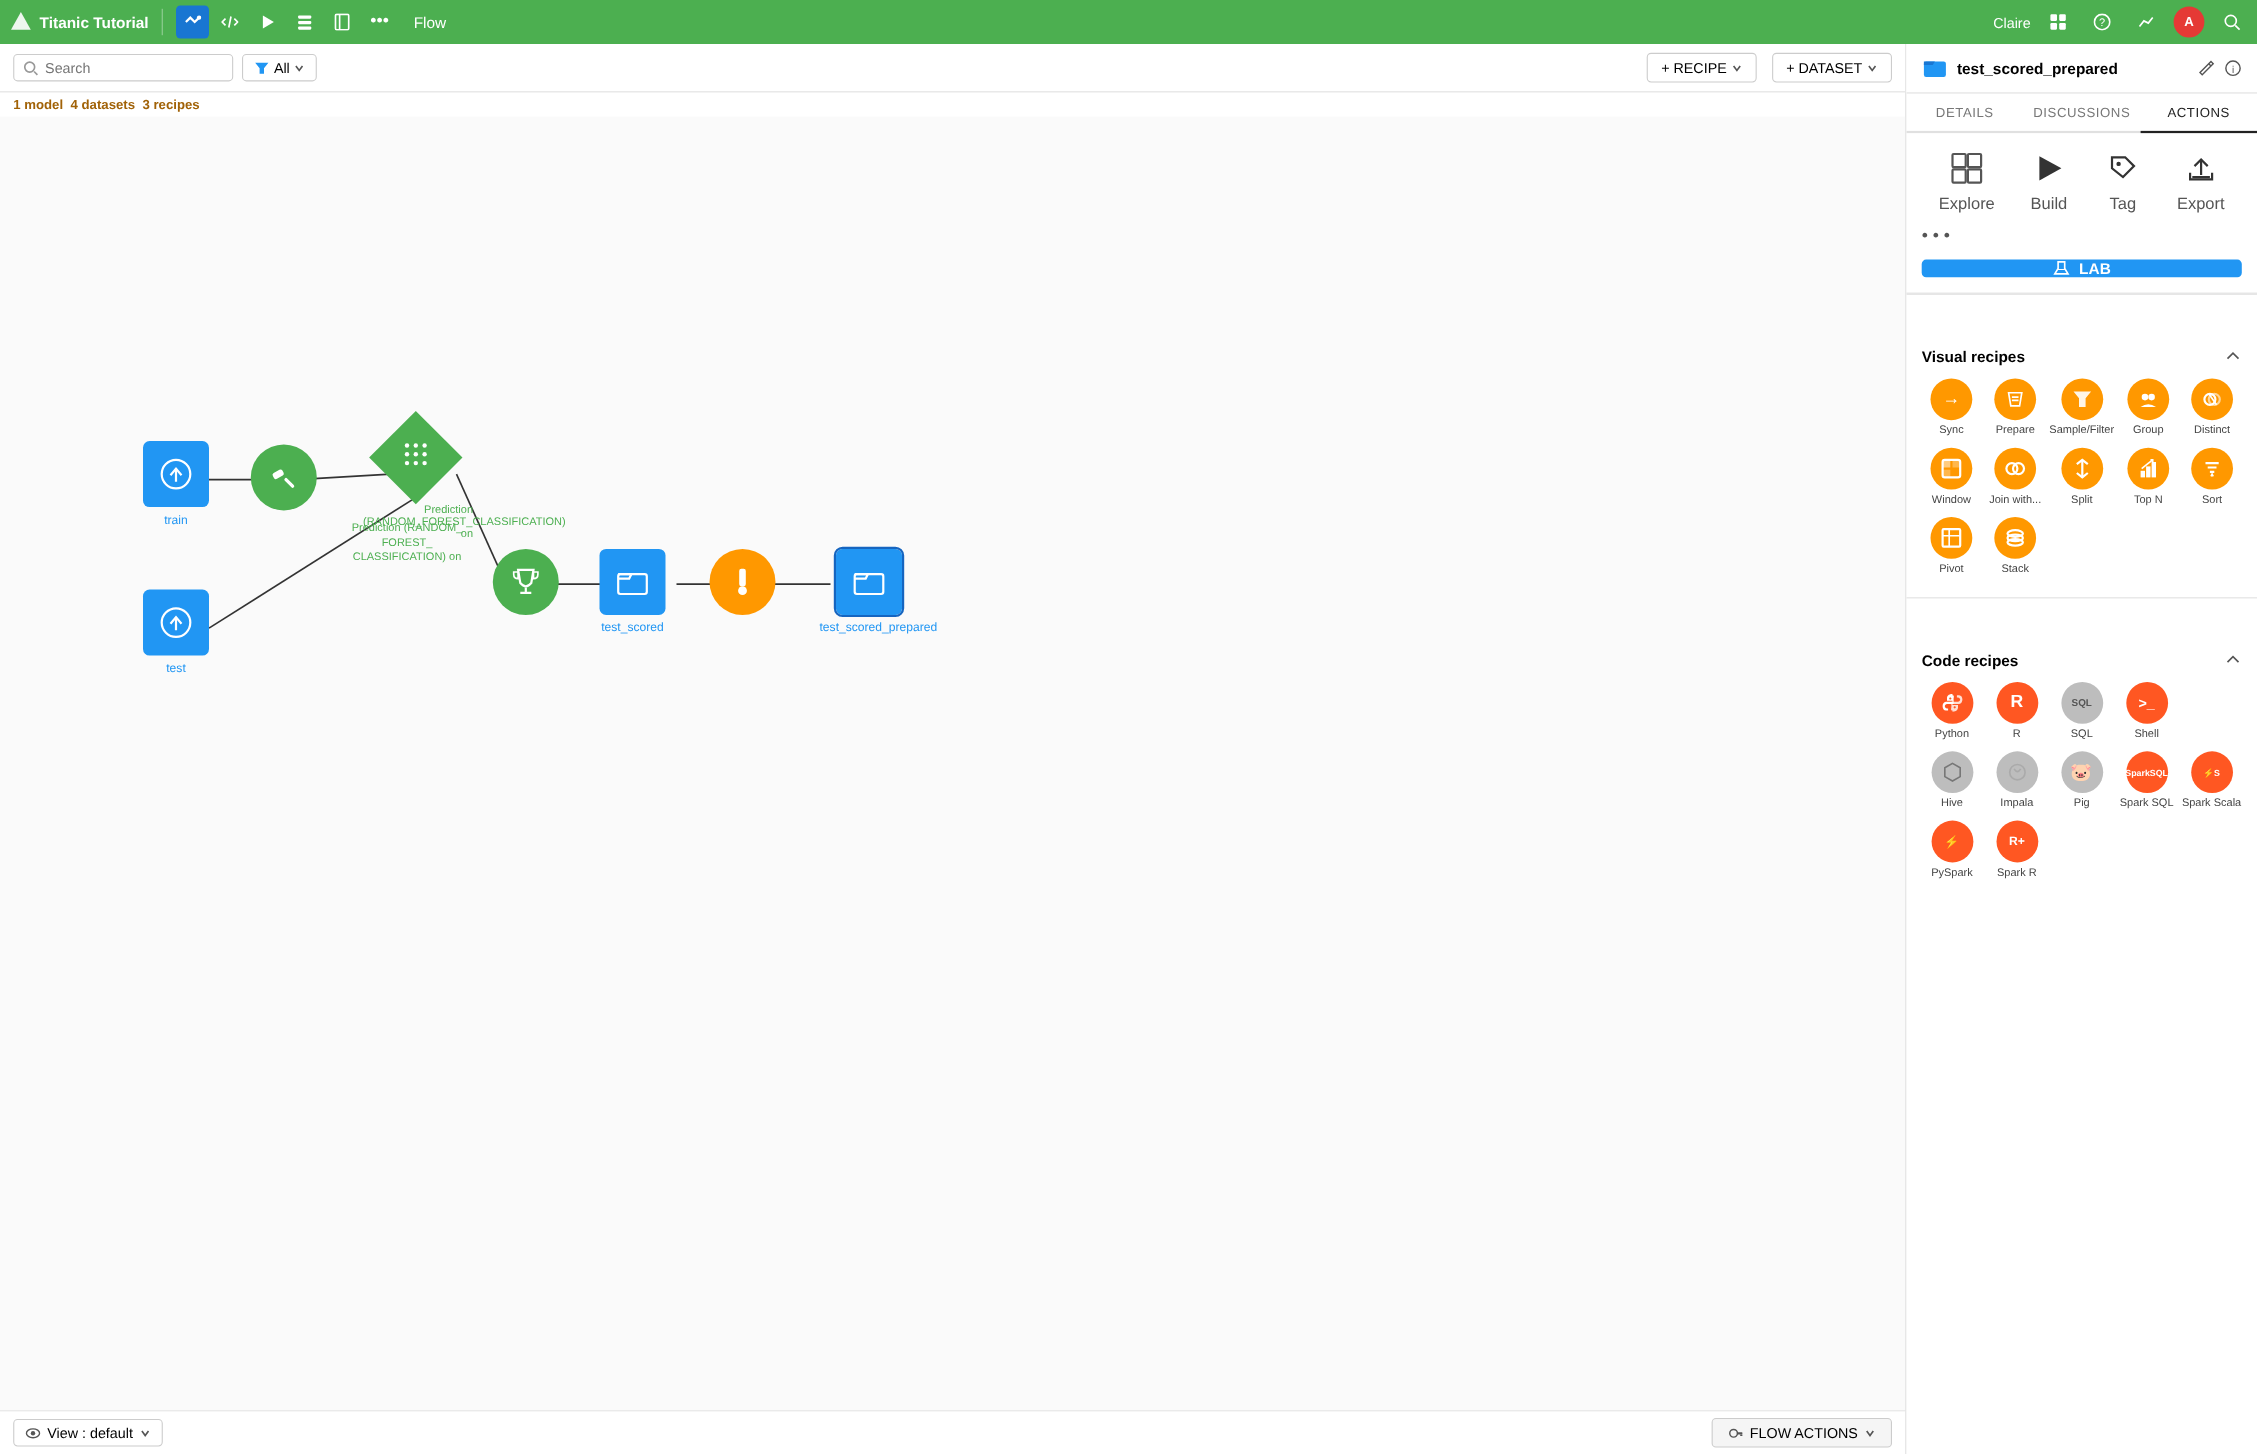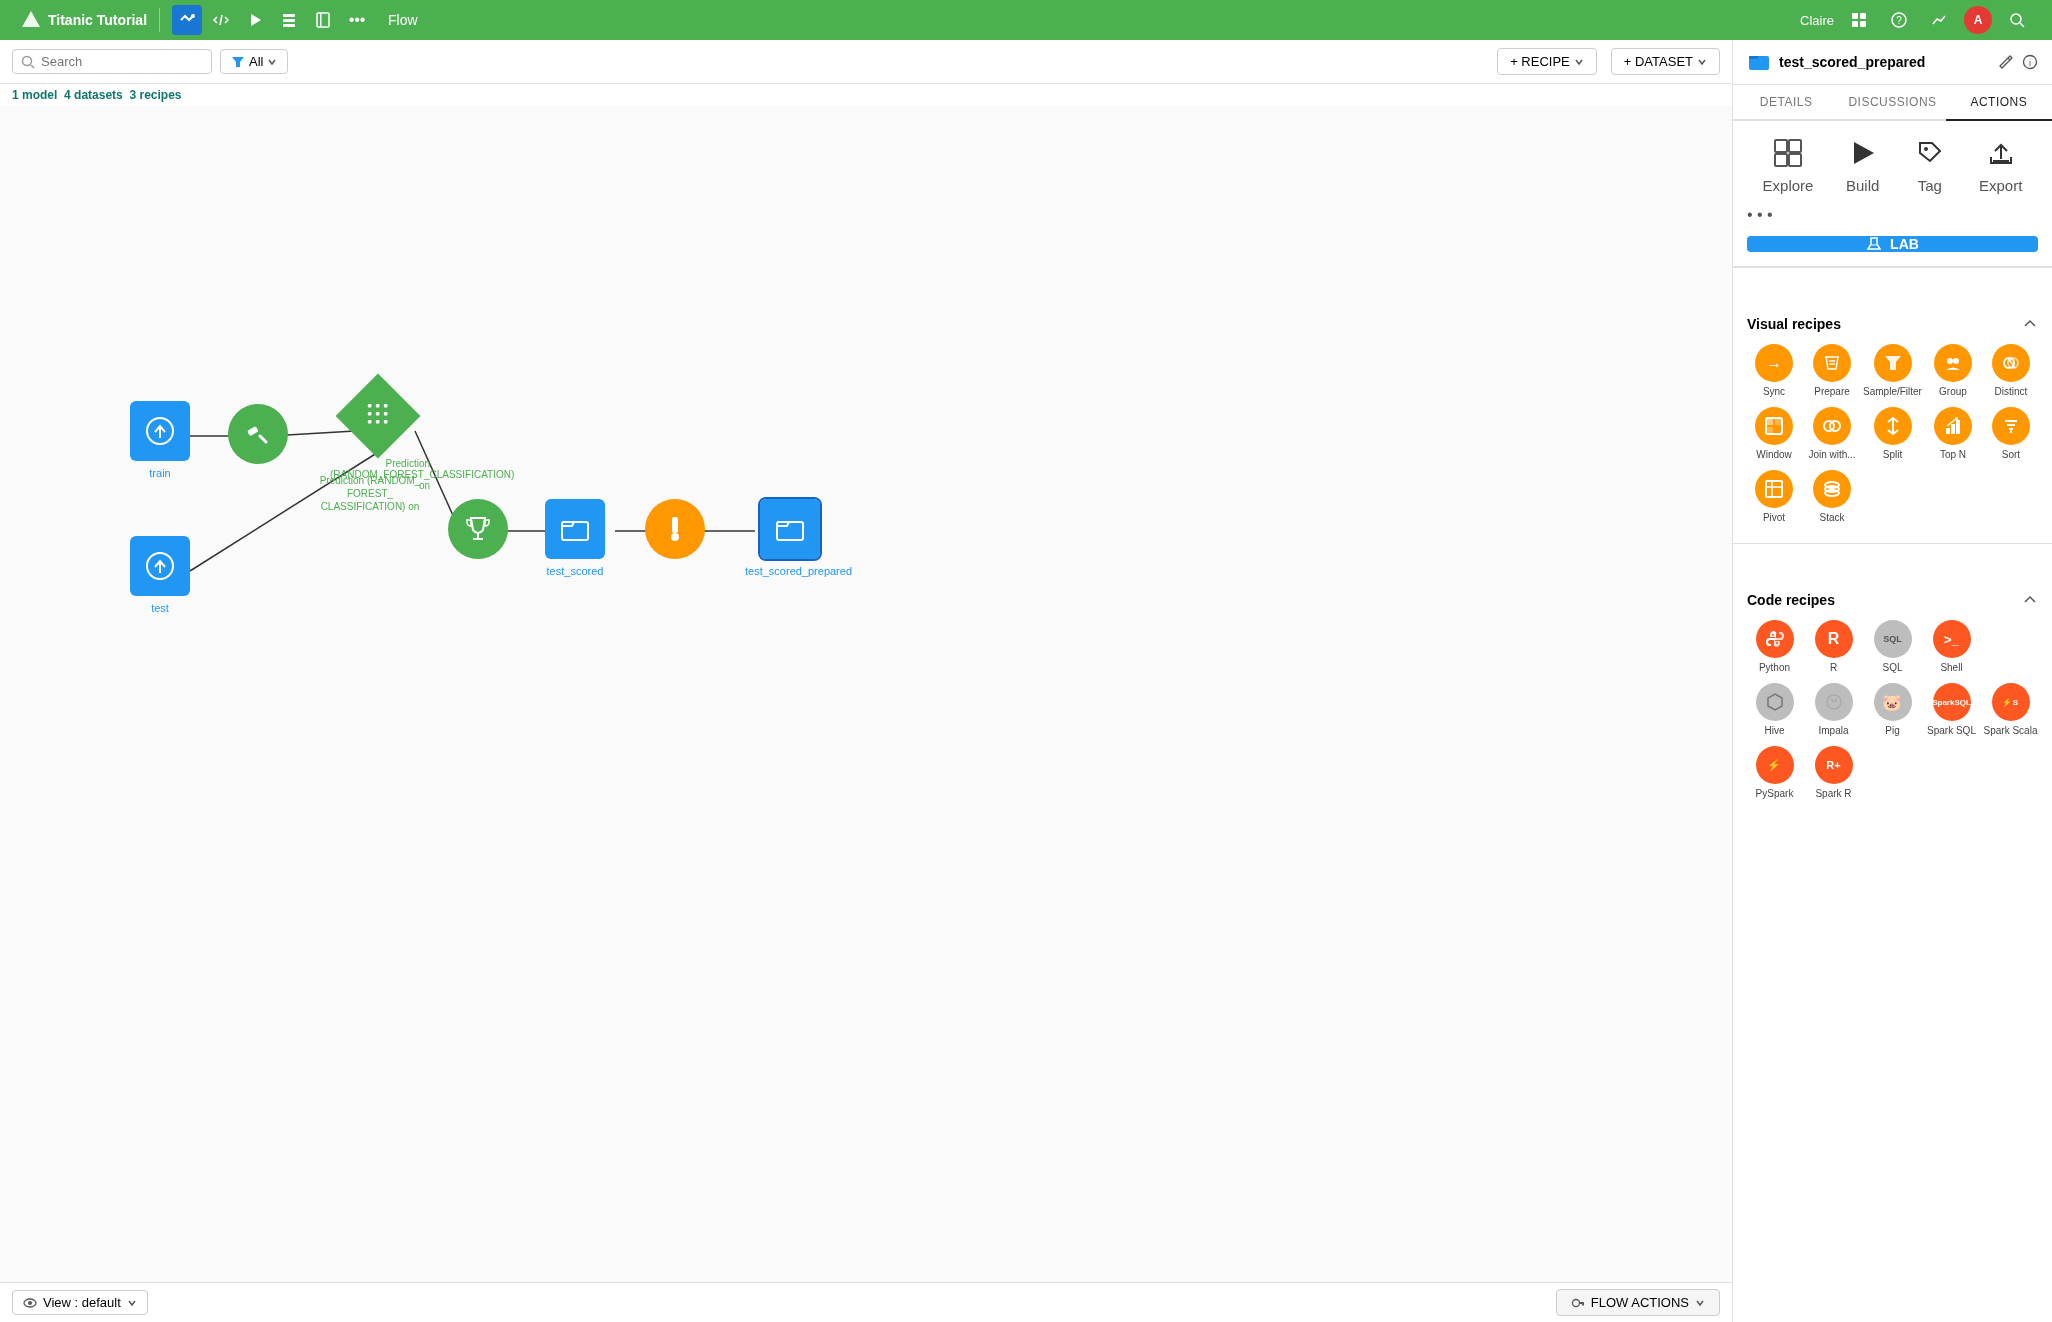--- a/index.html
+++ b/index.html
@@ -1,21 +1,21 @@
 <!DOCTYPE html>
 <html><head>
   <meta charset="utf-8">
   <style>
     * { box-sizing: border-box; margin: 0; padding: 0; }
     body { font-family: 'Segoe UI', Arial, sans-serif; font-size: 13px; background: #fff; overflow: hidden; }
 
     
     .navbar {
       display: flex; align-items: center;
-      background: #4caf50; height: 40px; padding: 0 20px;
+      background: #4caf50; height: 40px; padding: 0 8px;
       color: white; gap: 8px;
     }
     .navbar-brand { display: flex; align-items: center; gap: 6px; font-weight: bold; font-size: 14px; }
     .navbar-logo { width: 22px; height: 22px; }
     .navbar-sep { width: 1px; height: 24px; background: rgba(255,255,255,0.4); margin: 0 4px; }
     .navbar-tools { display: flex; align-items: center; gap: 4px; }
     .navbar-tool-btn {
       width: 30px; height: 30px; border-radius: 4px;
       background: #2196f3; border: none; cursor: pointer;
       display: flex; align-items: center; justify-content: center; color: white; font-size: 14px;
@@ -54,21 +54,21 @@
     }
     .add-btn {
       margin-left: auto; display: flex; align-items: center; gap: 4px;
       border: 1px solid #ccc; border-radius: 4px; padding: 5px 12px;
       background: white; cursor: pointer; font-size: 13px;
     }
     .add-btn-dataset { margin-left: 6px; }
 
     
     .stats-bar { padding: 4px 12px; font-size: 12px; color: #555; }
-    .stats-bar a { color: #0f766e; text-decoration: none; font-weight: bold; }
+    .stats-bar a { color: #a16207; text-decoration: none; font-weight: bold; }
 
     
     .flow-canvas { flex: 1; position: relative; overflow: hidden; background: #fafafa; }
 
     
     .bottom-bar {
       display: flex; align-items: center; justify-content: space-between;
       padding: 6px 12px; border-top: 1px solid #e0e0e0; background: #fff;
     }
     .view-select {

